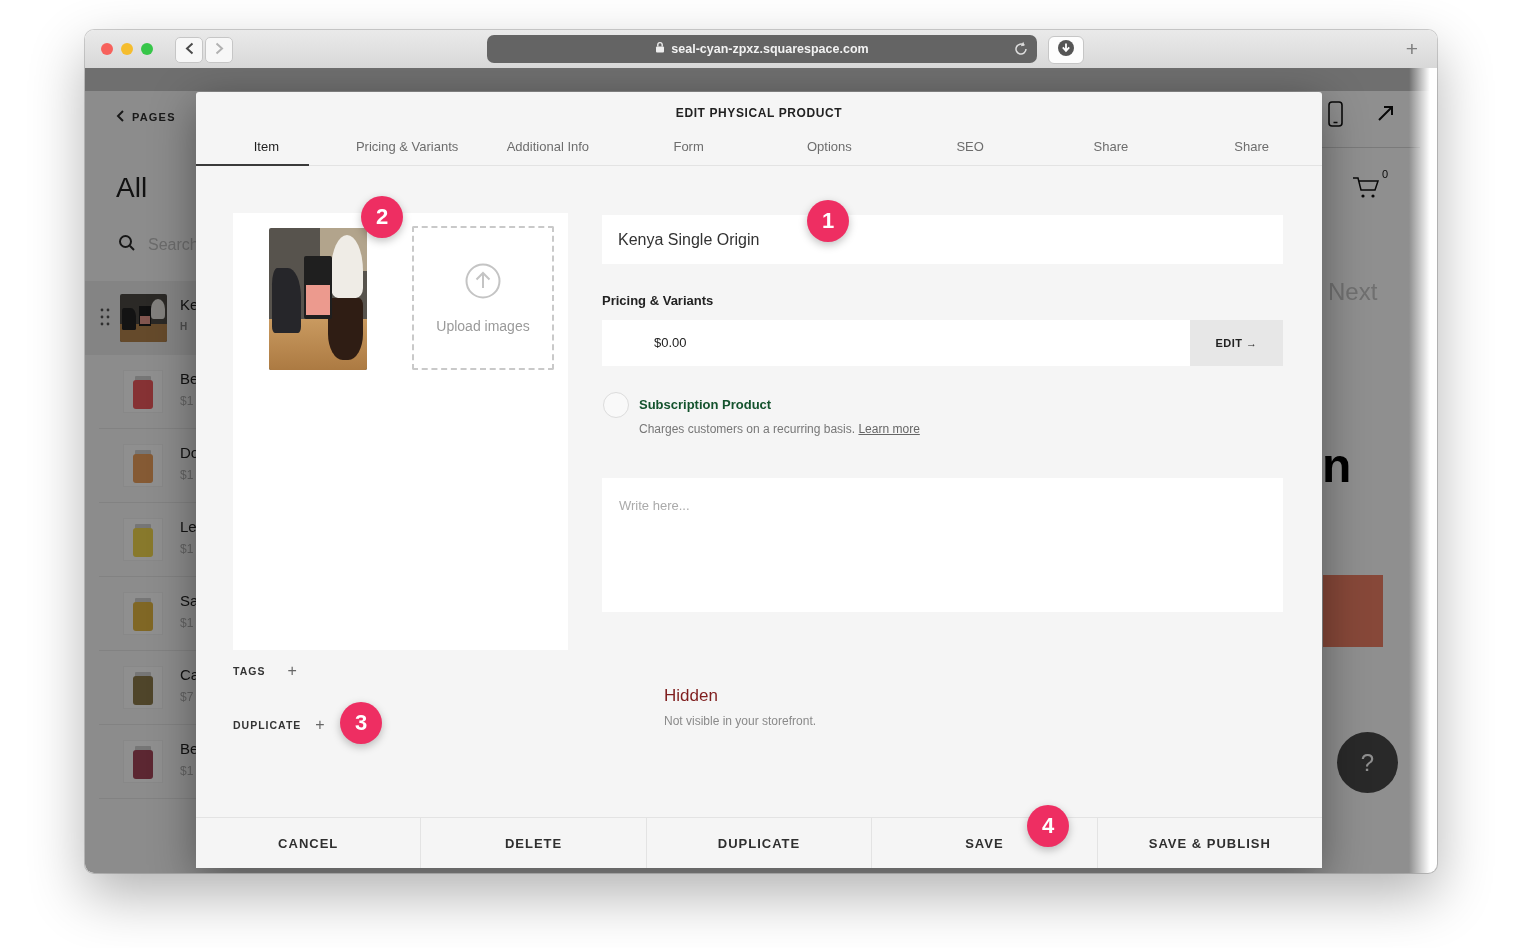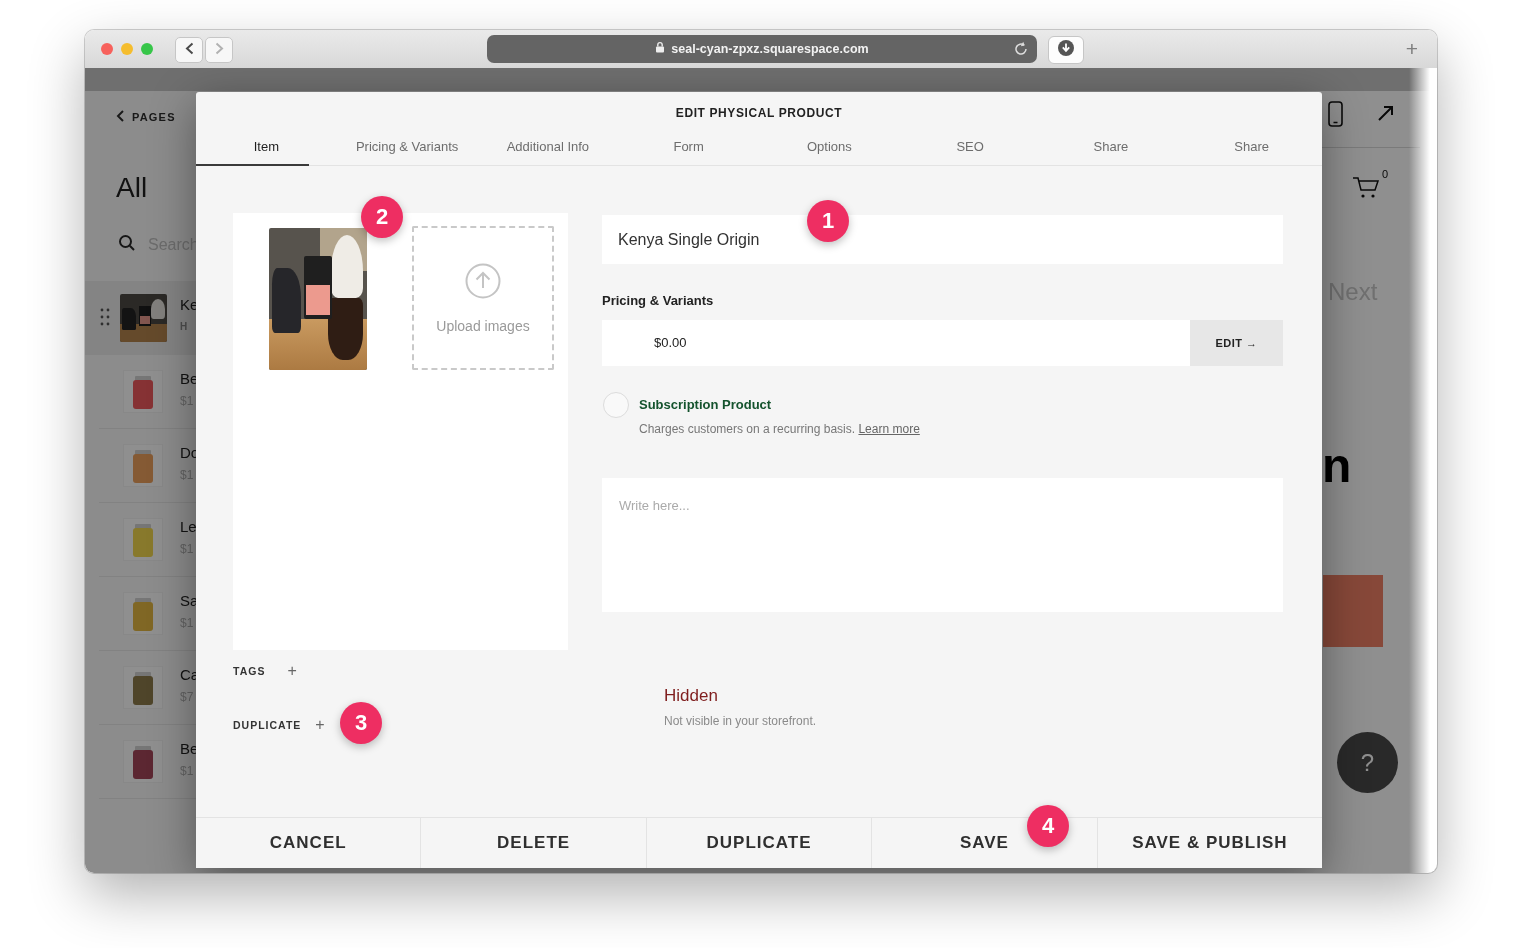--- a/index.html
+++ b/index.html
@@ -115,21 +115,21 @@
   .descarea::placeholder{color:#aaa;}
   .taglabel{font-size:10.5px;font-weight:700;letter-spacing:1px;color:#333;}
   .plus{font-size:16px;font-weight:400;color:#666;}
   .tagsrow{position:absolute;left:37px;top:570px;display:flex;align-items:center;gap:22px;}
   .catsrow{position:absolute;left:37px;top:624px;display:flex;align-items:center;gap:14px;}
   .hiddenh{position:absolute;left:468px;top:594px;font-size:17px;font-weight:500;color:#7f1d1d;}
   .hiddend{position:absolute;left:468px;top:622px;font-size:12px;color:#8a8a8a;}
 
   .mfooter{position:absolute;left:0;right:0;bottom:0;height:50px;display:flex;border-top:1px solid #e3e3e3;}
   .fbtn{flex:1;background:#f5f5f5;border:none;border-left:1px solid #e3e3e3;font-family:inherit;
-    font-size:17px;font-weight:700;letter-spacing:1px;color:#2f2f2f;cursor:pointer;}
+    font-size:13px;font-weight:700;letter-spacing:1px;color:#2f2f2f;cursor:pointer;}
   .fbtn:first-child{border-left:none;}
 
   .badge{position:absolute;width:42px;height:42px;border-radius:50%;background:#ee2e62;color:#fff;
     font-size:22px;font-weight:700;display:flex;align-items:center;justify-content:center;
     box-shadow:0 3px 8px rgba(0,0,0,.25);z-index:30;}
 </style>
 </head>
 <body>
 
 <div id="screen">

